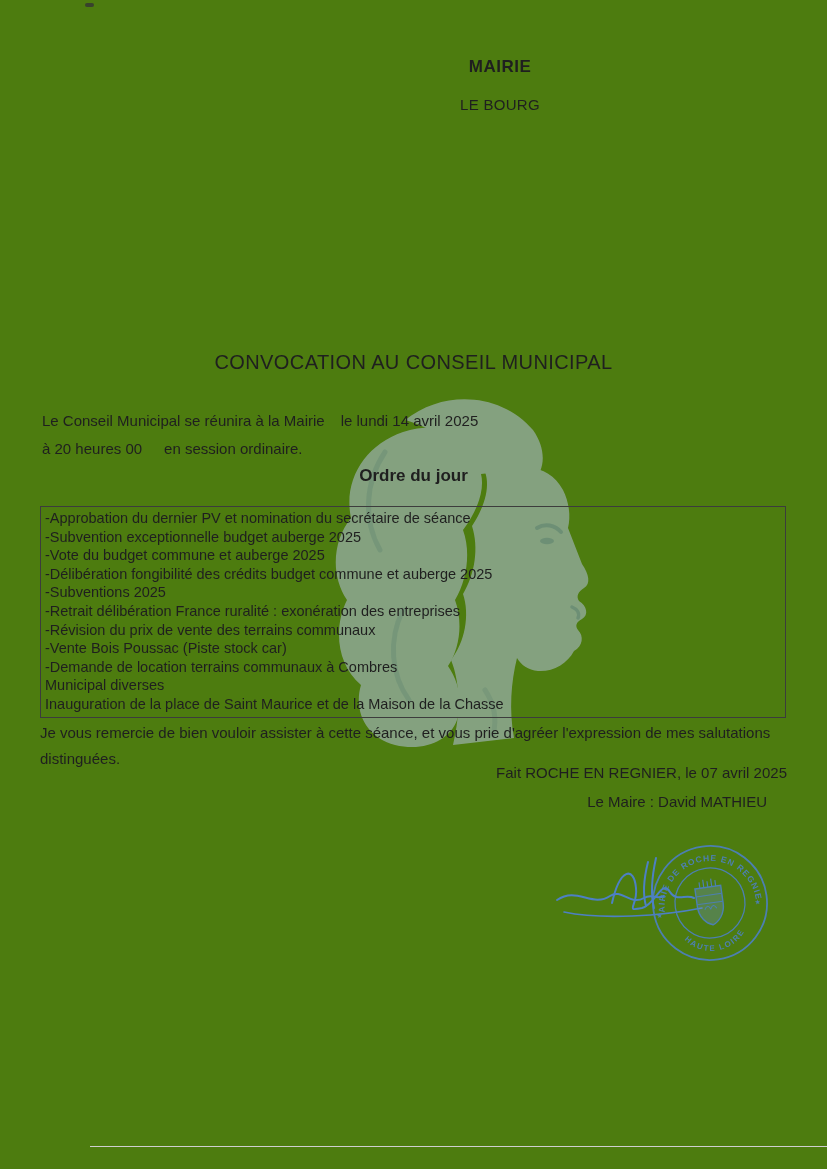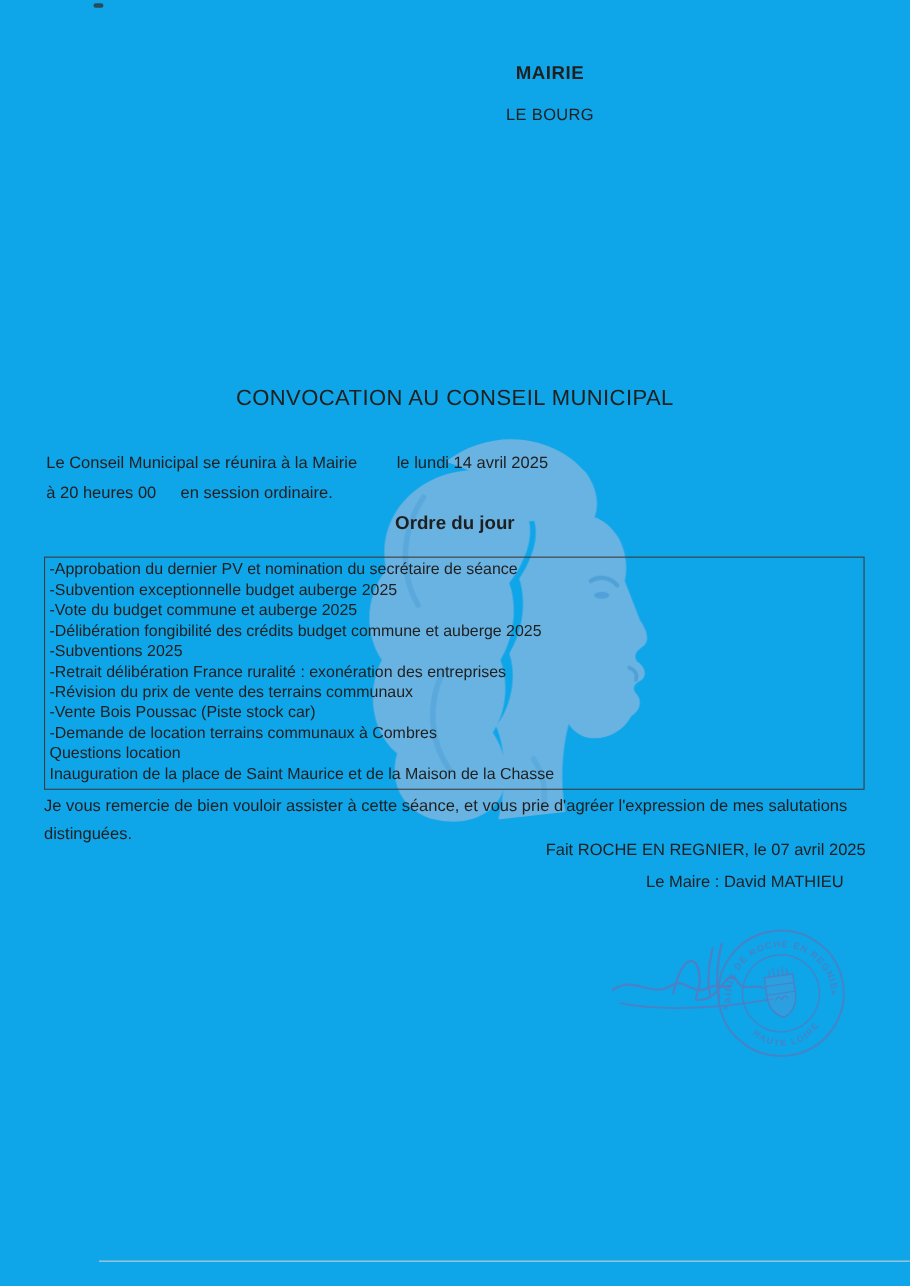--- a/index.html
+++ b/index.html
@@ -1,39 +1,39 @@
 <!DOCTYPE html>
 <html><head>
 <meta charset="utf-8">
 <style>
   * { margin:0; padding:0; box-sizing:border-box; }
   html,body { background:#ffffff; }
   .page {
     position:relative;
     width:827px; height:1169px;
-    background:#0ea5e9;
+    background:#4d7c0f;
     overflow:hidden;
     font-family:"Liberation Sans", sans-serif;
     color:#1f1f1f;
   }
   .abs { position:absolute; }
 
   
   .hdr { left:173px; width:654px; text-align:center; }
   .hdr1 { top:57px;  font-size:17px; font-weight:bold; letter-spacing:0.5px; }
   .hdr2 { top:96px;  font-size:15px; letter-spacing:0.3px; }
   .hdr3 { top:129px; font-size:15px; letter-spacing:0.3px; }
 
   .title { top:351px; left:0; width:827px; text-align:center;
            font-size:20px; font-weight:normal; letter-spacing:0.4px; }
 
   .intro { left:42px; font-size:15px; white-space:nowrap; }
   .intro1 { top:412px; }
   .intro2 { top:440px; }
-  .gap-date { margin-left:36px; }
+  .gap-date { margin-left:16px; }
   .gap-session { margin-left:22px; }
 
   .agenda-heading { top:466px; left:0; width:827px; text-align:center;
                     font-size:17px; font-weight:bold; }
 
   .agenda-box { top:506px; left:40px; width:746px;
                 border:1px solid #3c3c3c; padding:2px 4px 3px 4px;
                 background:transparent; }
   .agenda-item { font-size:14.5px; line-height:18.6px; white-space:nowrap; }
 
@@ -116,21 +116,21 @@
     <div class="abs agenda-box">
       <div class="agenda-item">-Approbation du dernier PV et nomination du secrétaire de séance</div>
       <div class="agenda-item">-Subvention exceptionnelle budget auberge 2025</div>
       <div class="agenda-item">-Vote du budget commune et auberge 2025</div>
       <div class="agenda-item">-Délibération fongibilité des crédits budget commune et auberge 2025</div>
       <div class="agenda-item">-Subventions 2025</div>
       <div class="agenda-item">-Retrait délibération France ruralité : exonération des entreprises</div>
       <div class="agenda-item">-Révision du prix de vente des terrains communaux</div>
       <div class="agenda-item">-Vente Bois Poussac (Piste stock car)</div>
       <div class="agenda-item">-Demande de location terrains communaux à Combres</div>
-      <div class="agenda-item">Questions location</div>
+      <div class="agenda-item">Municipal diverses</div>
       <div class="agenda-item">Inauguration de la place de Saint Maurice et de la Maison de la Chasse</div>
     </div>
 
     <div class="abs closing">Je vous remercie de bien vouloir assister à cette séance, et vous prie d'agréer l'expression de mes salutations distinguées.</div>
 
     <div class="abs place-date">Fait ROCHE EN REGNIER, le 07 avril 2025</div>
     <div class="abs signatory">Le Maire : David MATHIEU</div>
 
     <svg class="abs signature-svg" viewBox="0 0 165 78" aria-hidden="true">
       <g stroke="#4d80c4" fill="none" stroke-width="2" stroke-linecap="round">

